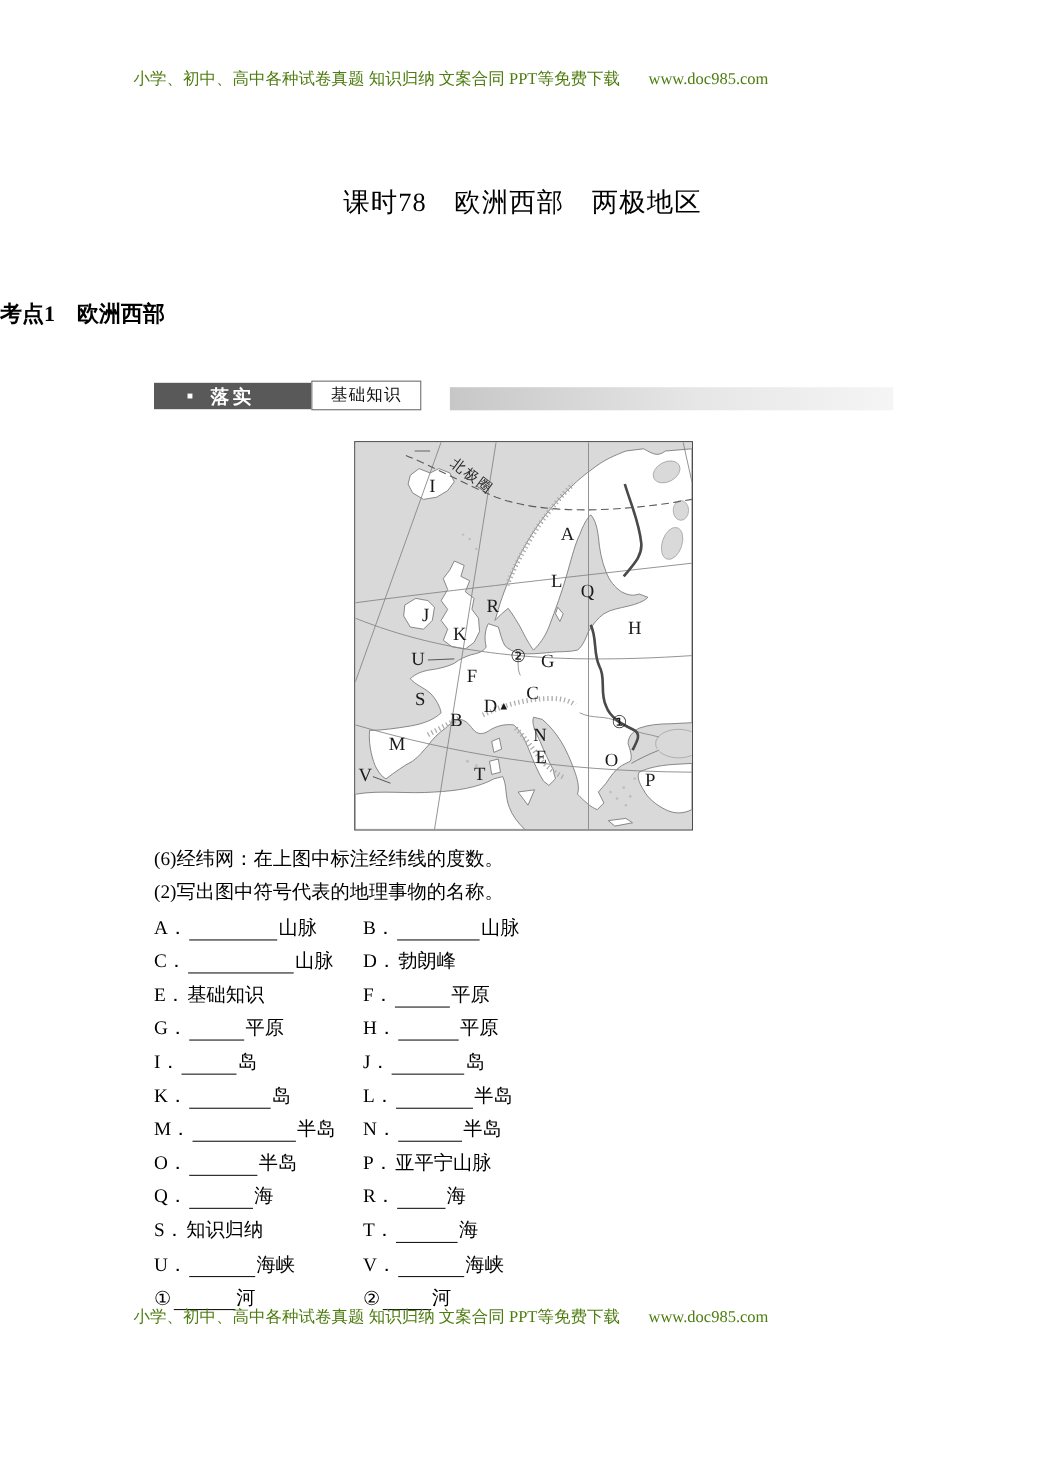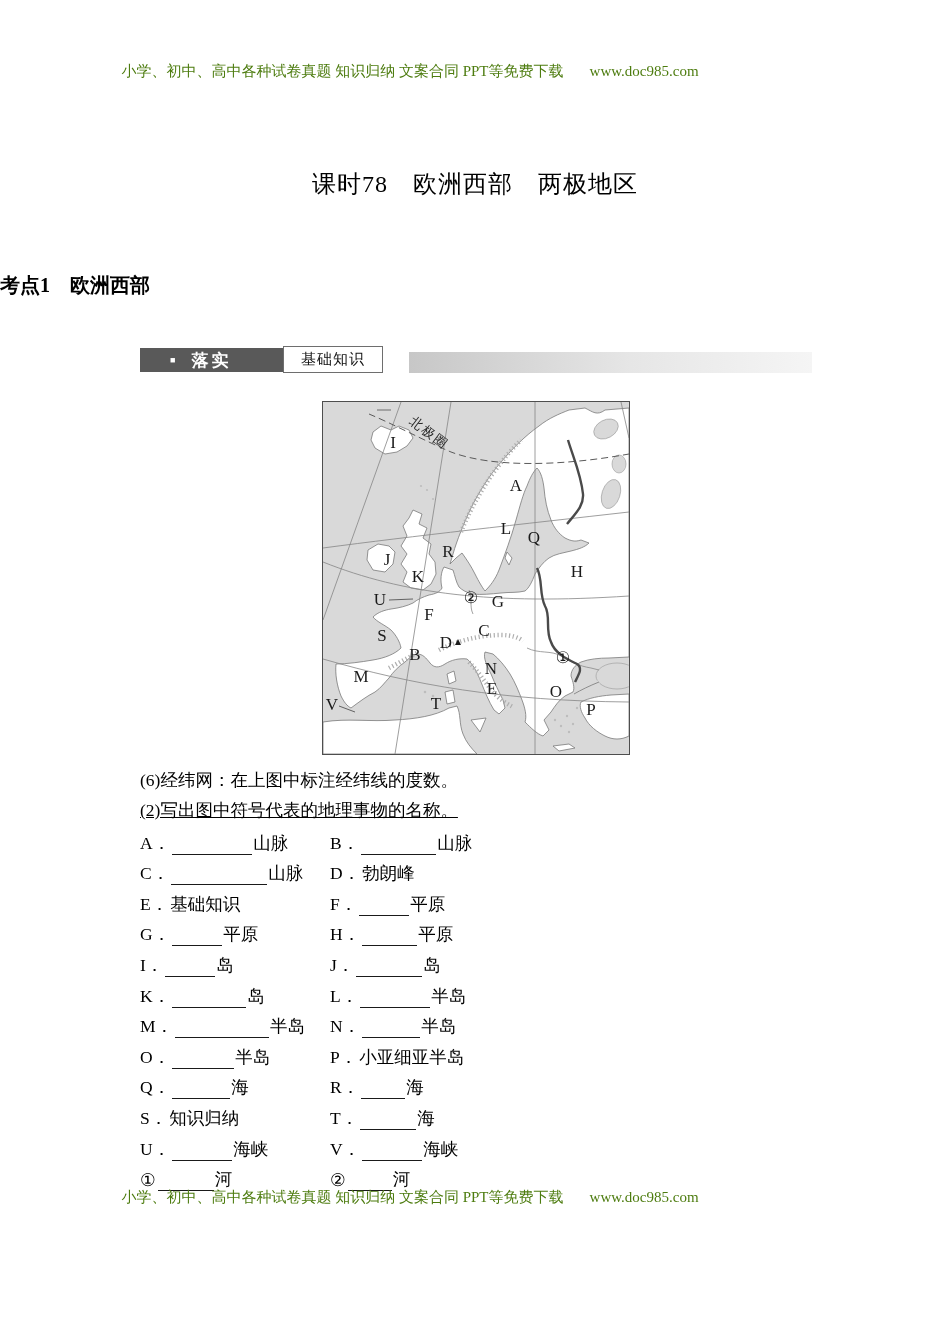--- a/index.html
+++ b/index.html
@@ -30,21 +30,21 @@
   .map-wrap svg{position:absolute;left:0;top:0;}
   .map-labels{position:absolute;left:0;top:0;width:100%;height:100%;}
   .map-label{position:absolute;transform:translate(-50%,-55%);font-size:17px;color:#1a1a1a;
              font-family:"Liberation Serif","DejaVu Serif",serif;line-height:1;}
   .map-label.circled{font-size:16px;}
   .arctic-label{position:absolute;left:106px;top:31px;transform:translate(-50%,-50%) rotate(37deg);
                 font-size:13px;color:#2a2a2a;letter-spacing:2px;white-space:nowrap;}
   
   .qline{position:absolute;left:140px;width:680px;font-size:17.5px;line-height:22px;}
   #q1{top:769px;}
-  #q2{top:799px;text-decoration:underline;}
+  #q2{top:799px;}
   .items{position:absolute;left:140px;top:827px;width:680px;
          display:grid;grid-template-columns:190px 1fr;grid-auto-rows:30.6px;}
   .item{font-size:17.5px;white-space:nowrap;display:flex;align-items:flex-end;padding-bottom:3px;}
   .item .lbl{margin-right:2px;}
   .blank{display:inline-block;border-bottom:1.2px solid #1a1a1a;height:0.95em;}
   .suffix{margin-left:1px;}
 </style>
 </head>
 <body>
 
@@ -271,21 +271,21 @@
       <span class="blank" style="width: 58px;"></span>
       <span class="suffix">半岛</span>
     </div>
     <div class="item">
       <span class="lbl">O．</span>
       <span class="blank" style="width: 62px;"></span>
       <span class="suffix">半岛</span>
     </div>
     <div class="item">
       <span class="lbl">P．</span>
-      <span>小亚细亚半岛</span>
+      <span>亚平宁山脉</span>
     </div>
     <div class="item">
       <span class="lbl">Q．</span>
       <span class="blank" style="width: 58px;"></span>
       <span class="suffix">海</span>
     </div>
     <div class="item">
       <span class="lbl">R．</span>
       <span class="blank" style="width: 44px;"></span>
       <span class="suffix">海</span>

